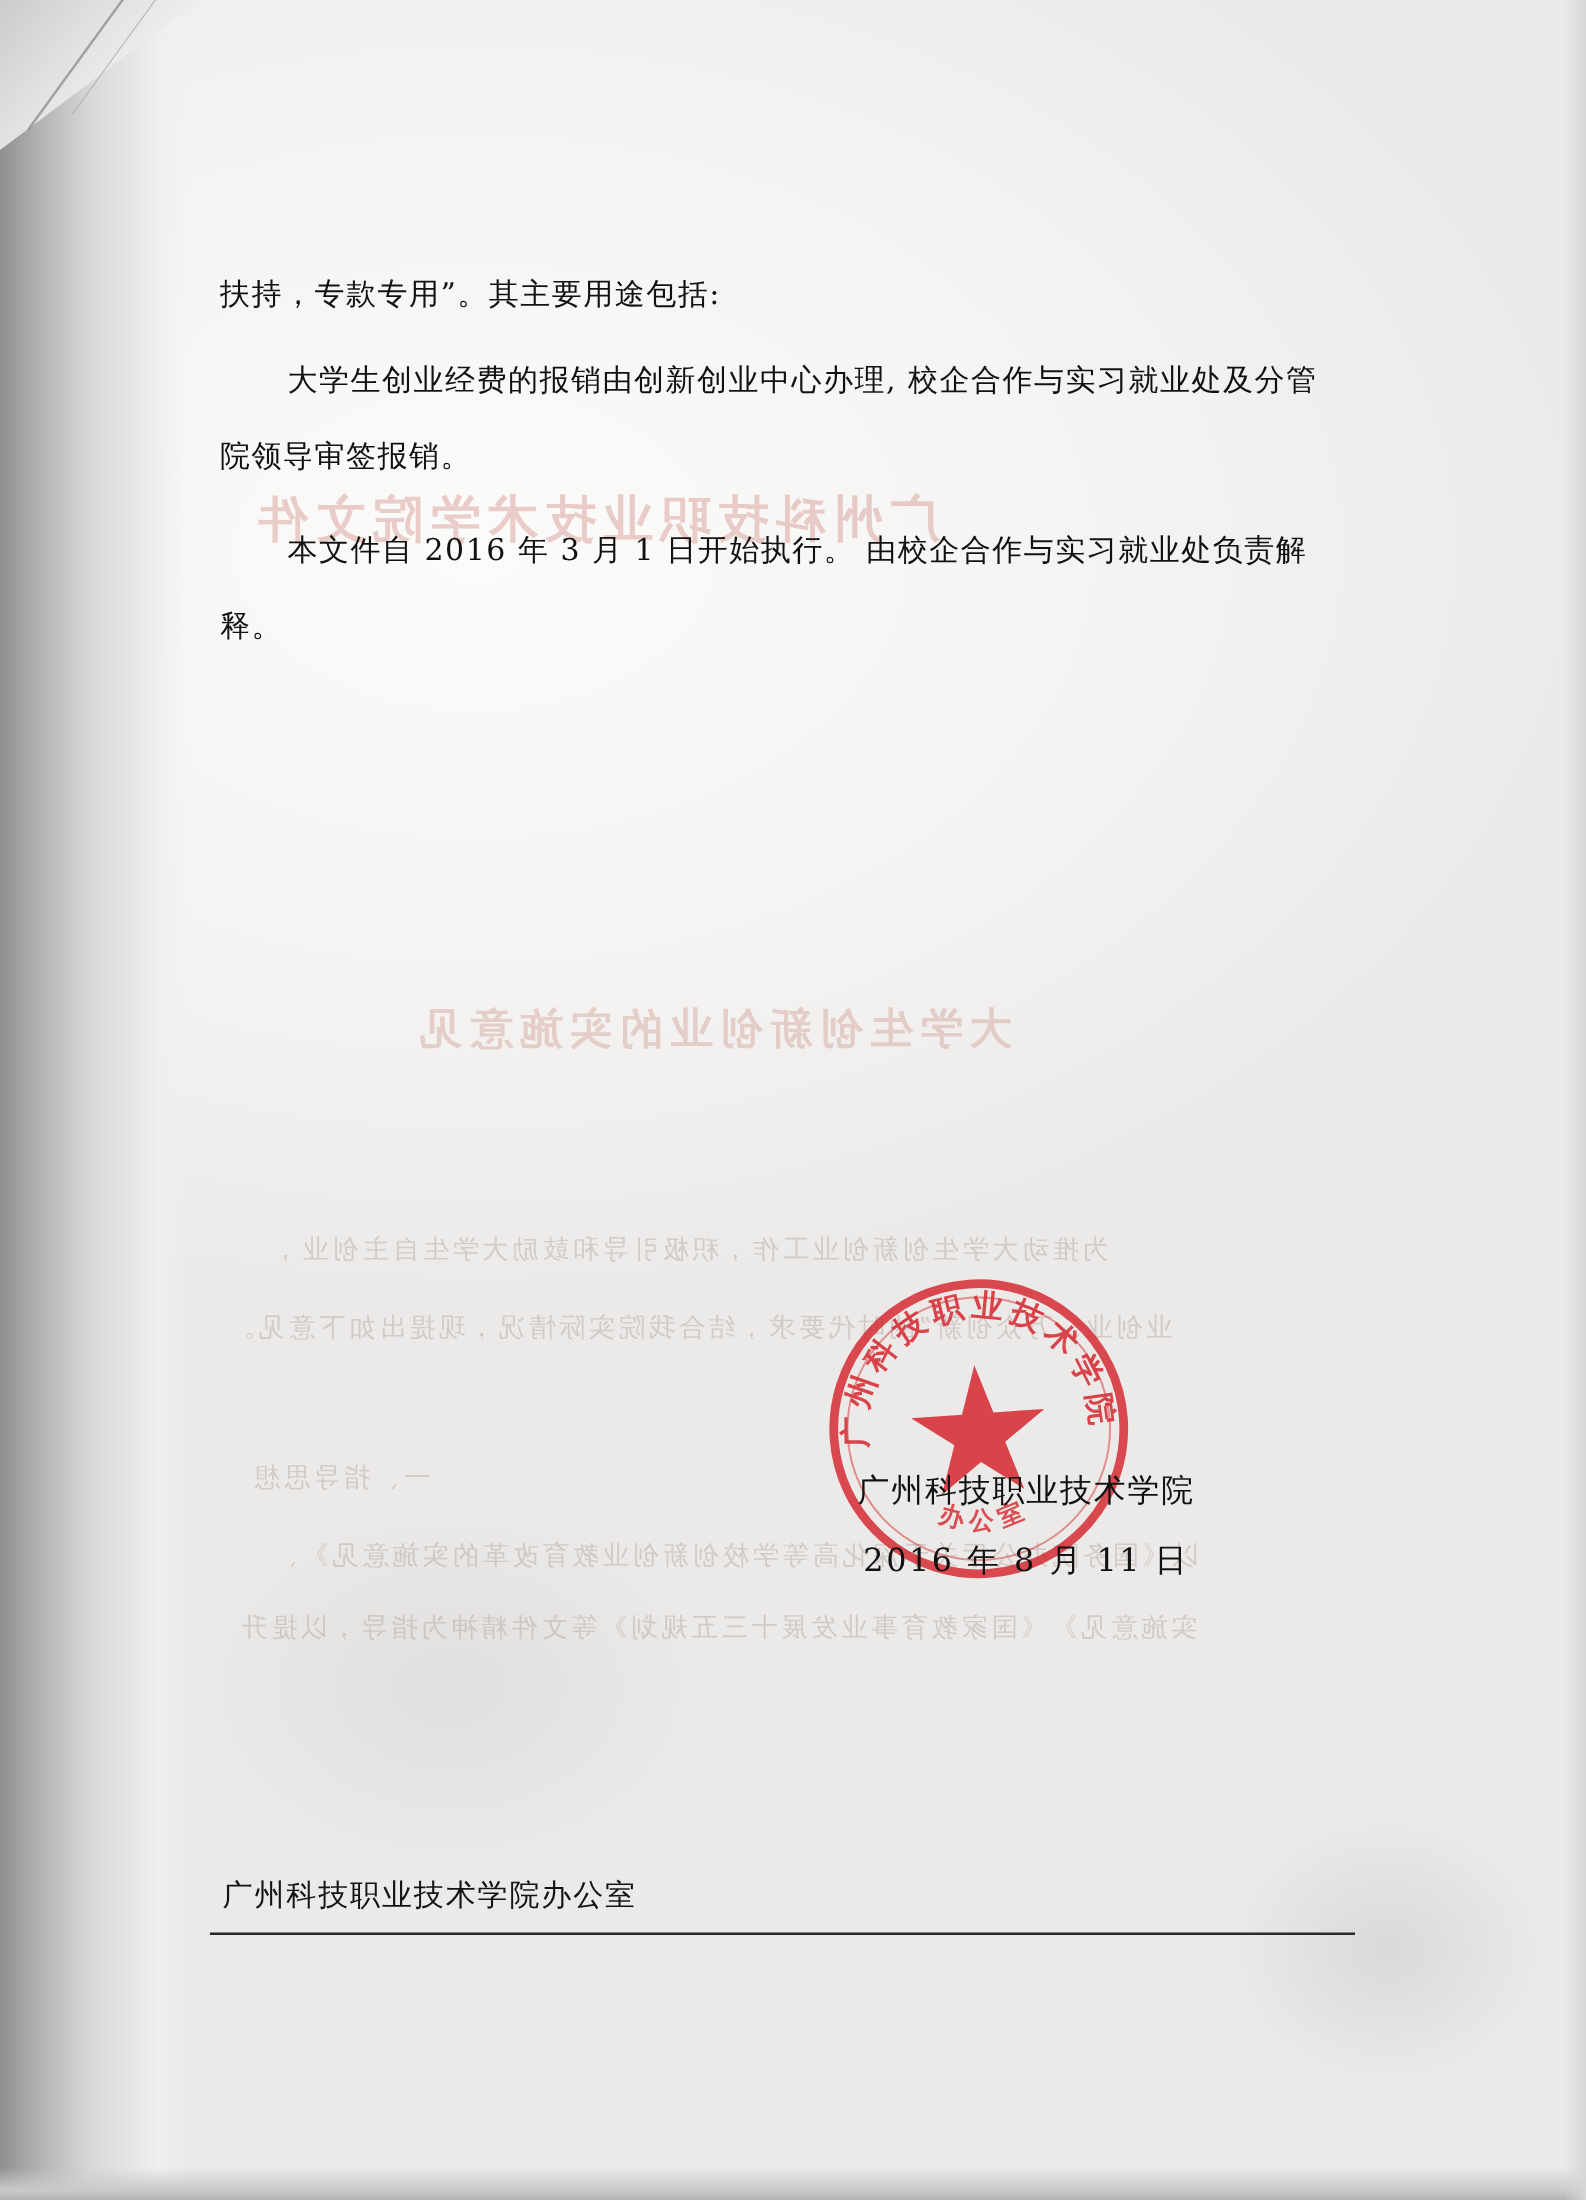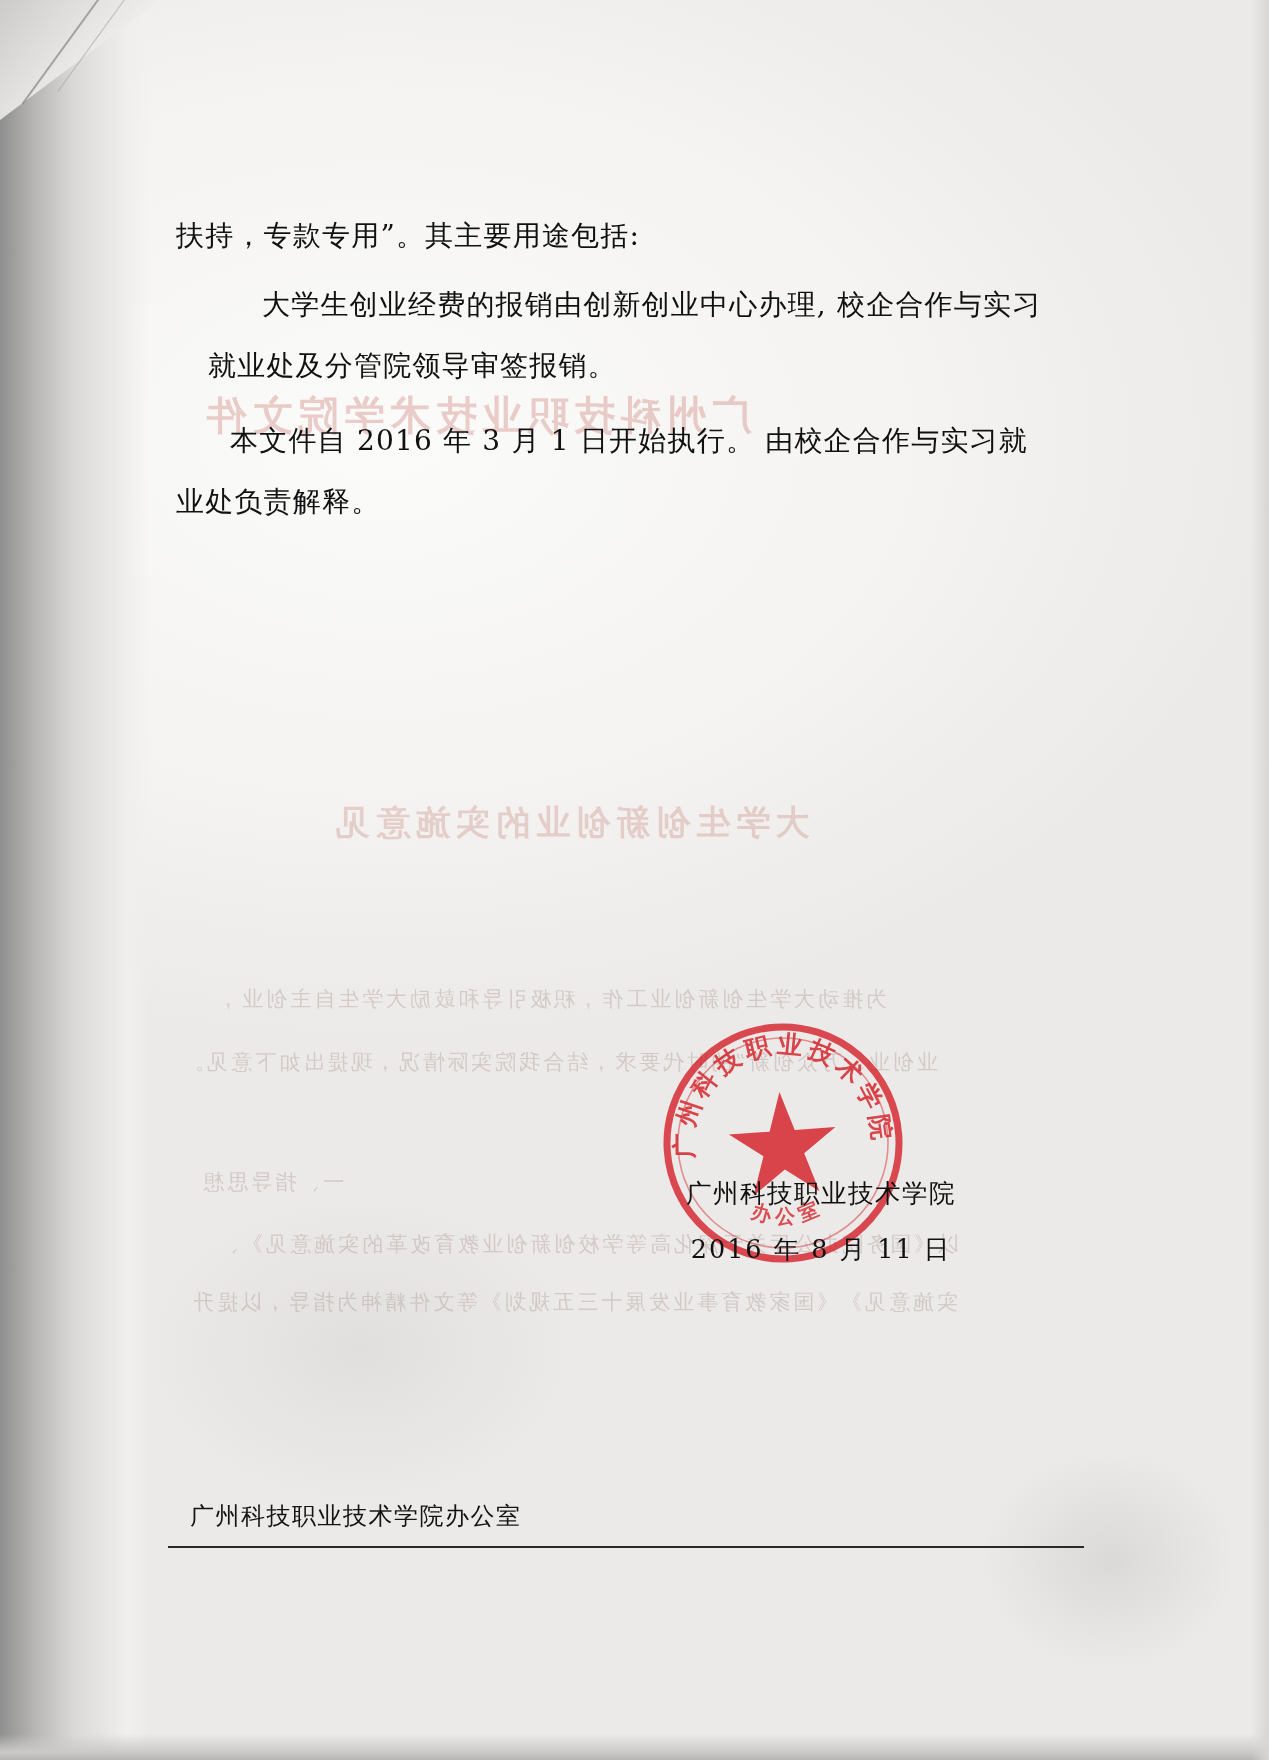--- a/index.html
+++ b/index.html
@@ -98,21 +98,21 @@
 
   
   .content {
     position: absolute;
     left: 176px;
     top: 205px;
     width: 880px;
     color: #161616;
   }
   .para {
-    font-size: 28px;
+    font-size: 24px;
     line-height: 61px;
     letter-spacing: 1.2px;
     color: #111;
   }
   .para-indent {
     text-indent: 54px;
   }
   .list {
     margin: 0;
     padding: 0;
@@ -120,21 +120,20 @@
   }
   .list-item {
     font-size: 25.5px;
     line-height: 61px;
     letter-spacing: 1.2px;
     padding-left: 80px;
     color: #121212;
   }
   .block-2 {
     margin-top: 8px;
-    margin-left: 32px;
   }
   .block-3 {
     margin-top: 14px;
   }
 
   
   .sign-block {
     position: absolute;
     left: 686px;
     top: 1165px;
@@ -157,21 +156,21 @@
     width: 246px;
     height: 246px;
     z-index: 2;
     opacity: .92;
     transform: rotate(-4deg);
   }
 
   
   .footer {
     position: absolute;
-    left: 176px;
+    left: 164px;
     top: 1500px;
     width: 900px;
     display: flex;
     justify-content: space-between;
     align-items: flex-end;
     font-size: 24px;
     letter-spacing: 1.5px;
     color: #141414;
   }
   .footer-line {

